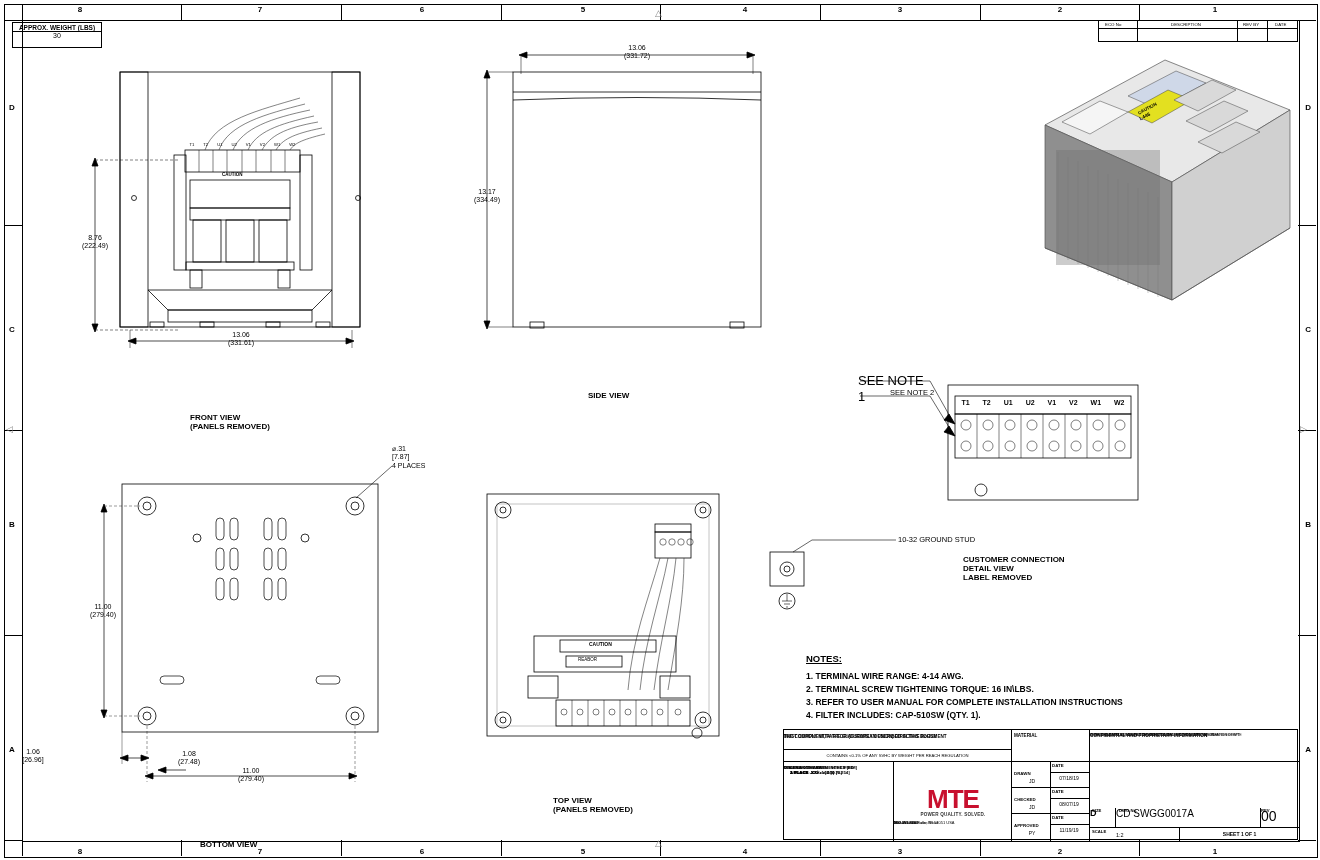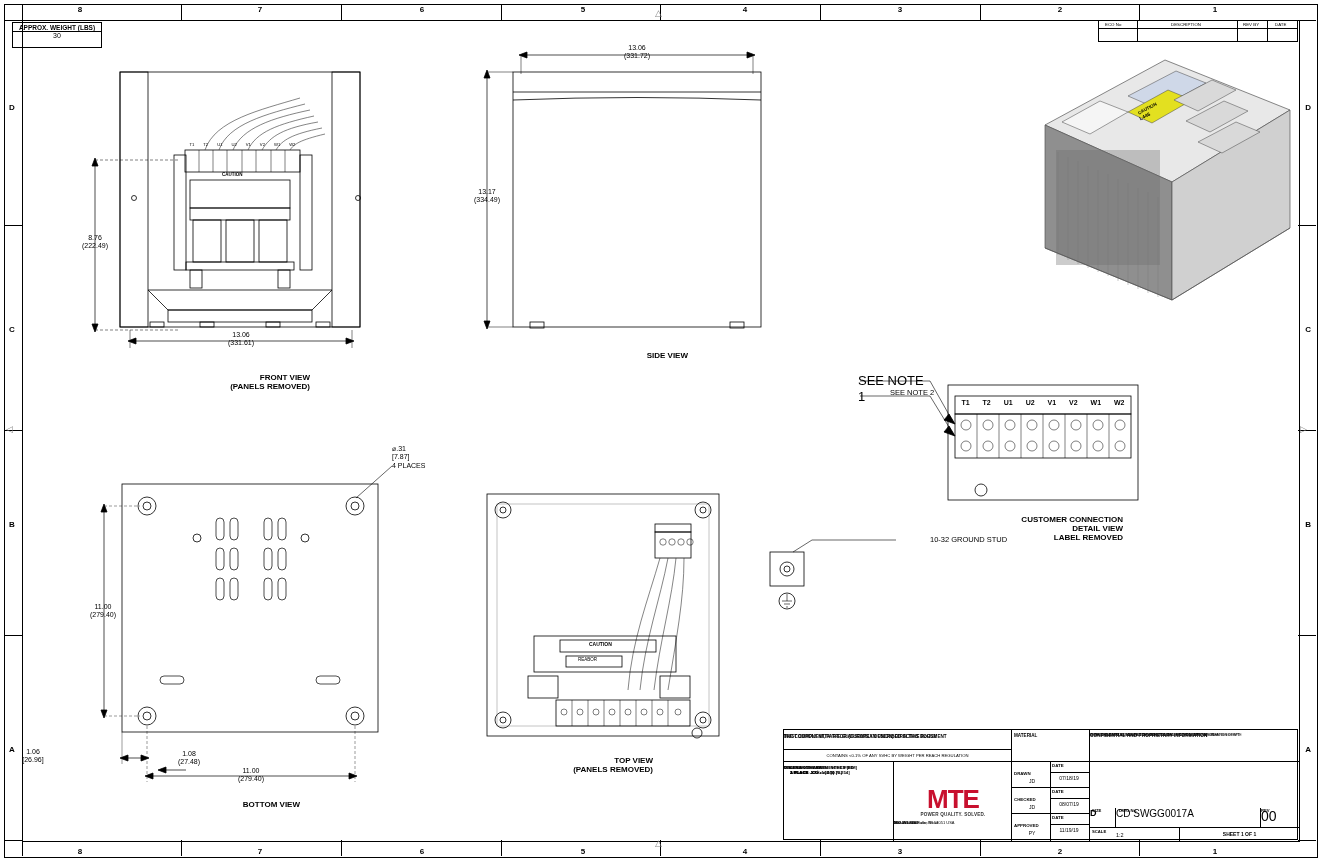--- a/index.html
+++ b/index.html
@@ -8,21 +8,21 @@
   .border-outer{position:absolute;left:4px;top:4px;width:1312px;height:852px;border:1px solid #000;}
   .border-inner{position:absolute;left:22px;top:20px;width:1276px;height:820px;border:1px solid #000;}
   .zt, .zb{position:absolute;font-size:8px;font-weight:bold;text-align:center;width:20px;}
   .zt{top:5px;}
   .zb{bottom:4px;}
   .zl, .zr{position:absolute;font-size:8px;font-weight:bold;}
   .zl{left:9px;}
   .zr{right:9px;}
   .tickv{position:absolute;width:1px;background:#000;}
   .tickh{position:absolute;height:1px;background:#000;}
-  .lbl{position:absolute;font-size:7px;text-align:right;line-height:1.15;}
+  .lbl{position:absolute;font-size:7px;text-align:left;line-height:1.15;margin-top:40px;}
   .bold{font-weight:bold;}
   .dim{position:absolute;font-size:7px;text-align:center;line-height:1.2;}
   svg{position:absolute;left:0;top:0;overflow:visible;}
 
   
   .tb{position:absolute;left:783px;top:729px;width:515px;height:111px;border:1px solid #000;box-sizing:border-box;font-size:5.5px;}
   .tb div{position:absolute;box-sizing:border-box;}
   .mte-logo{font-family:"Liberation Sans",sans-serif;font-weight:bold;color:#c8102e;font-size:26px;letter-spacing:-1px;}
   .mte-tag{font-size:4.6px;font-weight:bold;color:#333;letter-spacing:.2px;}
   .ecoh{position:absolute;left:1098px;top:20px;width:200px;height:22px;border:1px solid #000;box-sizing:border-box;}
@@ -411,21 +411,21 @@
         <circle cx="628" cy="712" r="3"></circle>
           <circle cx="644" cy="712" r="3"></circle>
         <circle cx="660" cy="712" r="3"></circle>
           <circle cx="678" cy="712" r="3"></circle>
       </g>
       <circle cx="697" cy="733" r="5"></circle>
     </g>
   </svg>
   <div style="position:absolute;left:589px;top:641px;font-size:5px;font-weight:bold;">CAUTION</div>
   <div style="position:absolute;left:578px;top:657px;font-size:4.5px;">REABOR</div>
-  <div class="dim" style="left:898px;top:535px;width:120px;text-align:left;font-size:7.5px;margin-left:32px;">10-32 GROUND STUD</div>
+  <div class="dim" style="left:898px;top:535px;width:120px;text-align:left;font-size:7.5px;">10-32 GROUND STUD</div>
   <div class="lbl bold" style="left:553px;top:756px;width:100px;font-size:8px;">
     <div>TOP VIEW</div>
     <div>(PANELS REMOVED)</div>
   </div>
 
   <svg width="1320" height="860">
     <g stroke="#000" fill="none" stroke-width="0.8">
       <rect x="948" y="385" width="190" height="115"></rect>
       <rect x="955" y="396" width="176" height="18"></rect>
       <rect x="955" y="414" width="176" height="44"></rect>
@@ -475,20 +475,27 @@
       <span>V2</span>
       <span>W1</span>
       <span>W2</span>
   </div>
   <div class="lbl bold" style="left:963px;top:515px;width:160px;font-size:8px;">
     <div>CUSTOMER CONNECTION</div>
     <div>DETAIL VIEW</div>
     <div>LABEL REMOVED</div>
   </div>
 
+  <div class="notes">
+    <div class="hd">NOTES:</div>
+    <div>1.   TERMINAL WIRE RANGE: 4-14 AWG.</div>
+    <div>2.   TERMINAL SCREW TIGHTENING TORQUE: 16 IN\LBS.</div>
+    <div>3.   REFER TO USER MANUAL FOR COMPLETE INSTALLATION INSTRUCTIONS</div>
+    <div>4.   FILTER INCLUDES: CAP-510SW (QTY. 1).</div>
+  </div>
 
   <div class="tb">
 
     <div style="left:0;top:0;width:228px;height:20px;border-right:1px solid #000;border-bottom:1px solid #000;text-align:center;padding-top:4px;font-weight:bold;font-size:4.6px;line-height:1.35;">
       <div>THE COMPONENT, PART OR ASSEMBLY DESCRIBED IN THIS DOCUMENT</div>
       <div>MUST COMPLY WITH THE EU(EUROPEAN UNION) DIRECTIVE RoHS2</div>
     </div>
     <div style="left:0;top:20px;width:228px;height:12px;border-right:1px solid #000;border-bottom:1px solid #000;text-align:center;padding-top:3px;font-size:4.2px;">
       <span>CONTAINS &lt;0.1% OF ANY SVHC BY WEIGHT PER REACH REGULATION</span>
     </div>

